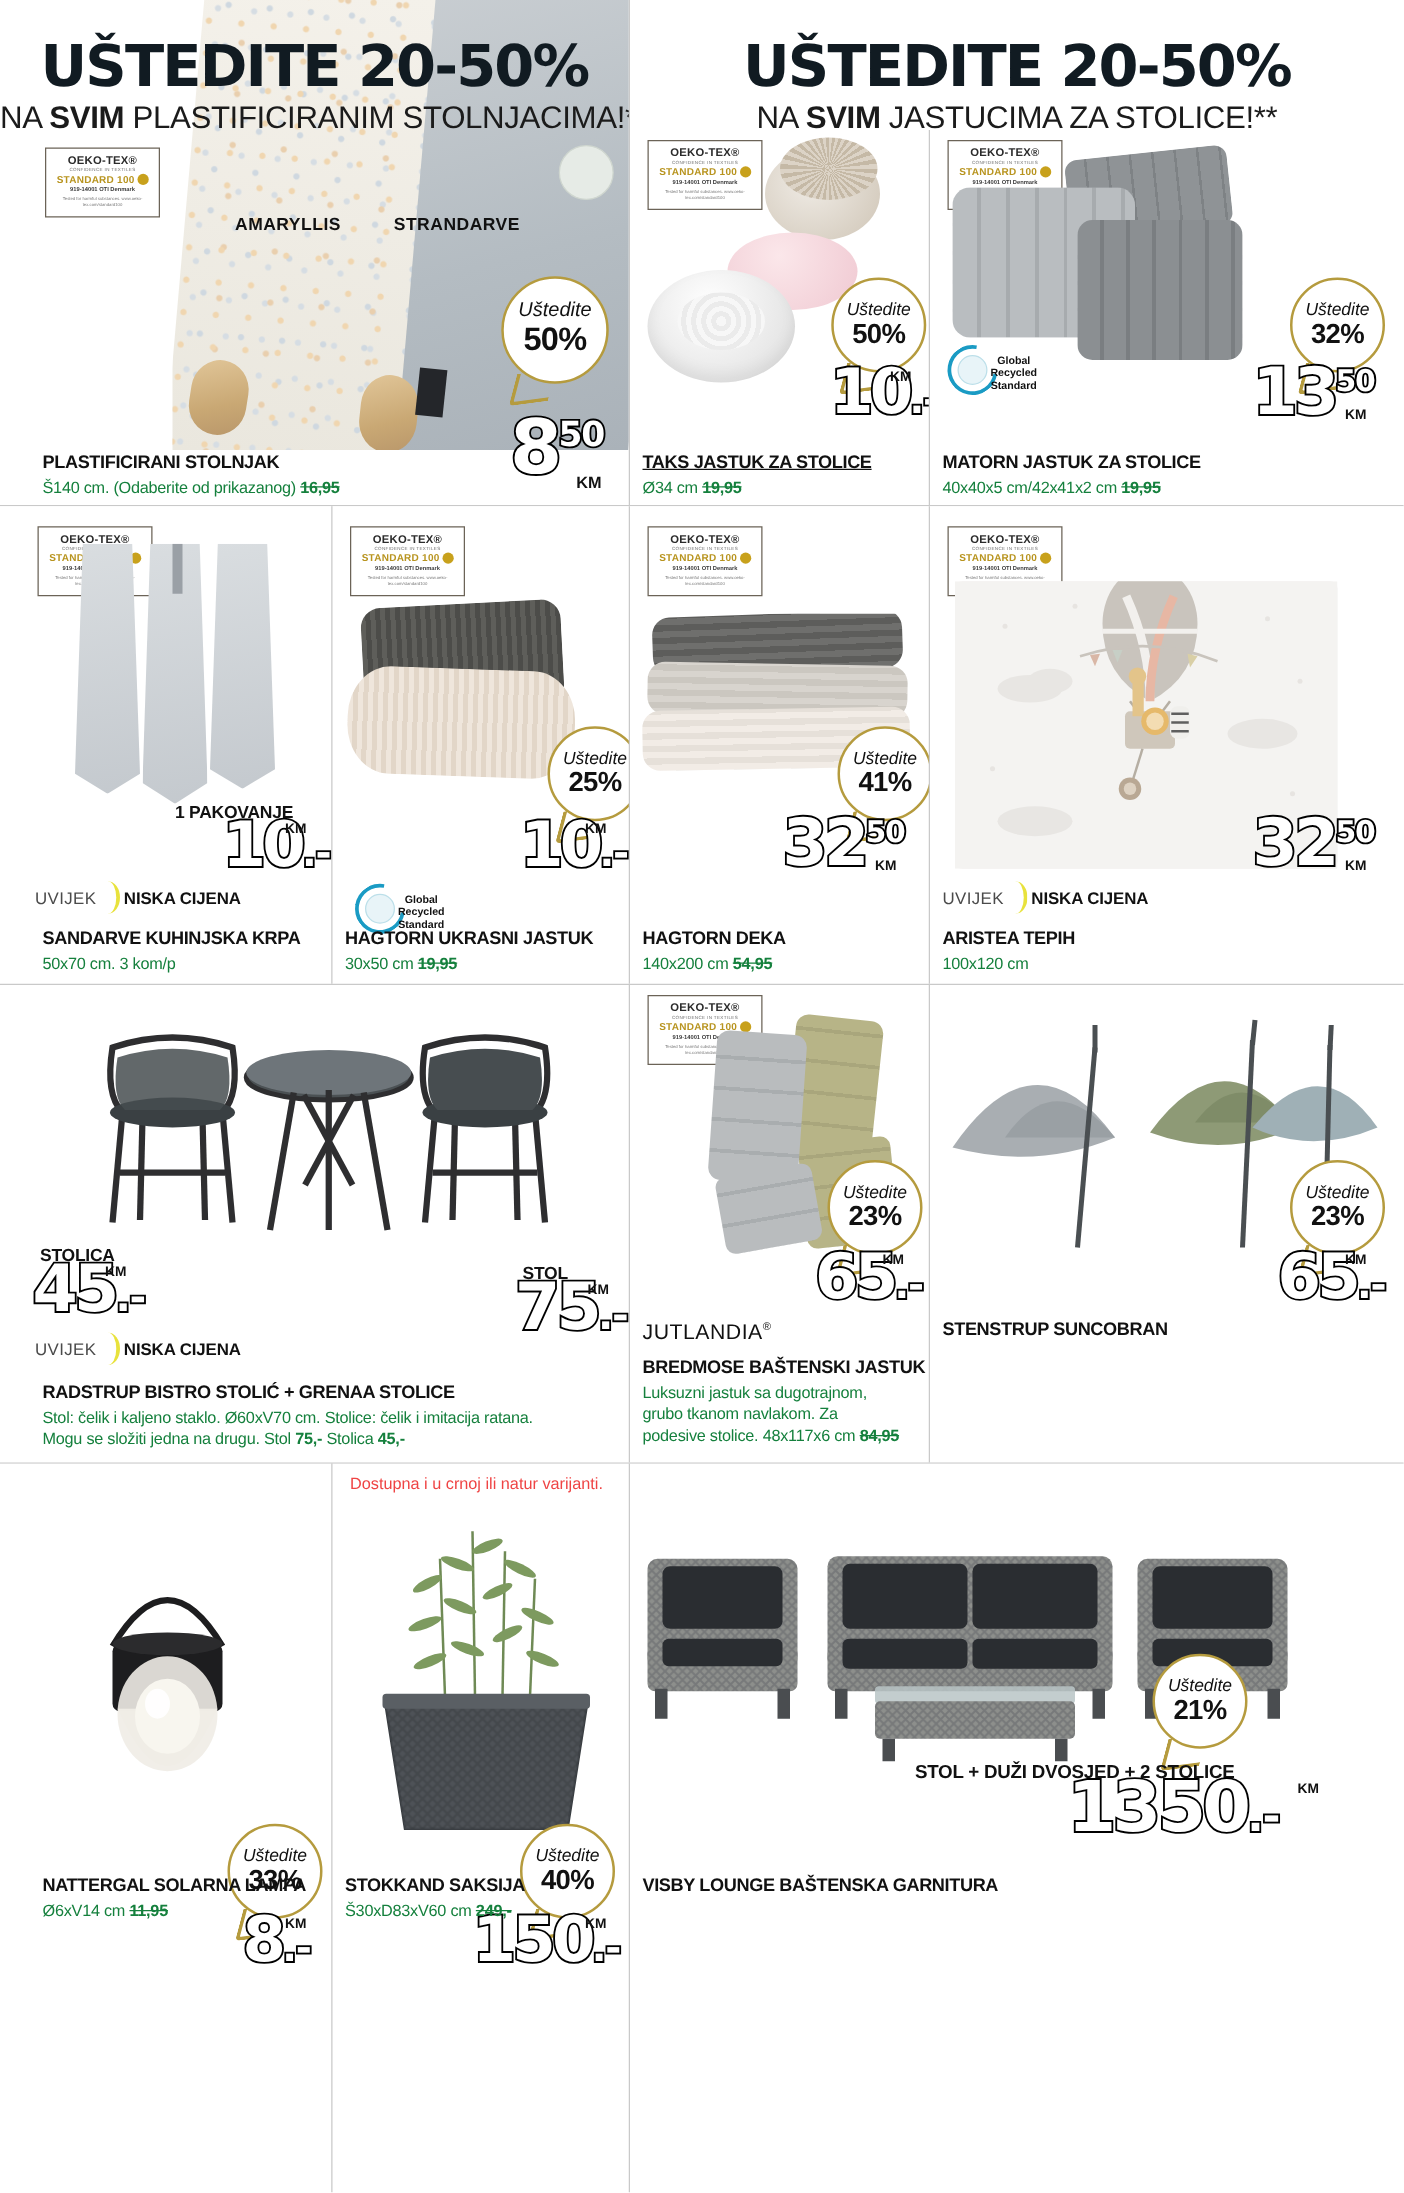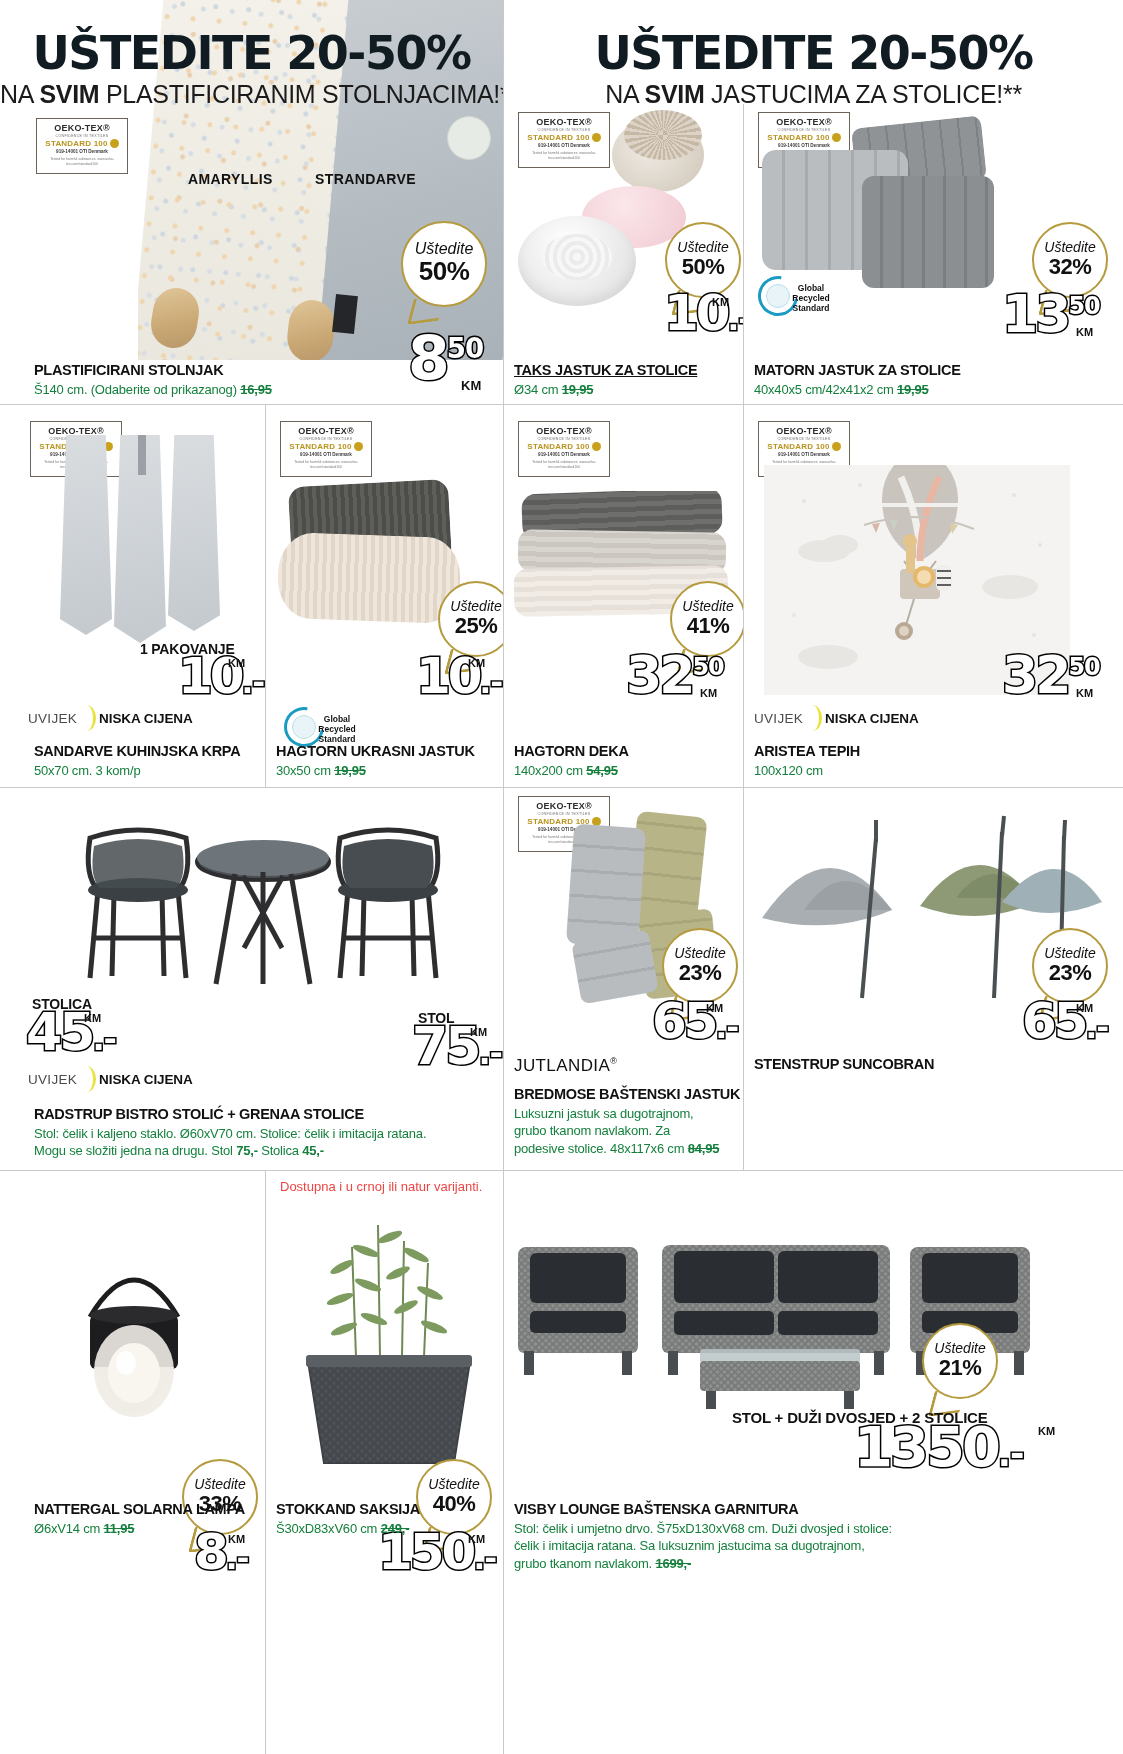--- a/index.html
+++ b/index.html
@@ -825,23 +825,18 @@
     </div>
 
     <div class="plabel" style="left:228px;top:238px;font-size:15px;">STOL + DUŽI DVOSJED + 2 STOLICE</div>
 
     <div class="price" style="left:350px;top:252px;font-size:56px;">
       <span class="int">1350</span><span class="dash">.-</span>
     </div>
     <div class="km small" style="left:534px;top:254px;">KM</div>
 
     <div class="ptitle" style="position:absolute;left:10px;top:330px;">VISBY LOUNGE BAŠTENSKA GARNITURA</div>
-    <div class="pdesc" style="position:absolute;left:10px;top:349px;">
-      <span>Stol: čelik i umjetno drvo. Š75xD130xV68 cm. Duži dvosjed i stolice:</span><br>
-      <span>čelik i imitacija ratana. Sa luksuznim jastucima sa dugotrajnom,</span><br>
-      <span>grubo tkanom navlakom. </span><span class="strike">1699,-</span>
-    </div>
   </div>
 
   <div class="divider vdiv" style="left:265px;top:1171px;height:583px;"></div>
   <div class="divider vdiv" style="left:503px;top:1171px;height:583px;"></div>
 
 </div>
 
 </body></html>

